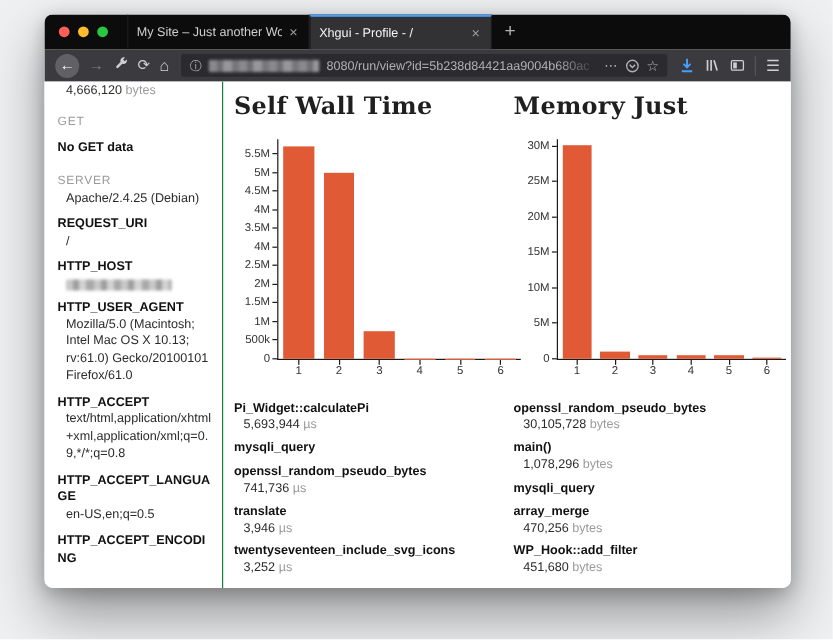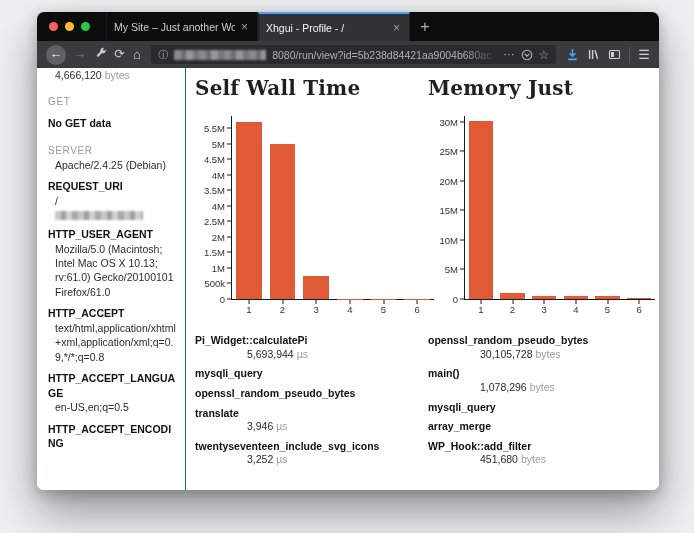--- a/index.html
+++ b/index.html
@@ -60,21 +60,21 @@
         border-left:1px solid #1a1a1a;border-bottom:1px solid #1a1a1a;}
   .ytick-mark{position:absolute;left:-5px;width:4px;height:1px;background:#1a1a1a;transform:translateY(-50%);}
   .ytick-label{position:absolute;right:calc(100% + 7px);transform:translateY(-50%);
                font-size:9.5px;color:#333;white-space:nowrap;}
   .bar{position:absolute;bottom:0;}
   .xtick-mark{position:absolute;bottom:-5px;width:1px;height:4px;background:#1a1a1a;transform:translateX(-50%);}
   .xtick-label{position:absolute;top:calc(100% + 5px);transform:translateX(-50%);font-size:9.5px;color:#333;}
   .fn-list{margin-top:12px;}
   .fn-name{font-weight:bold;font-size:10.5px;color:#111;line-height:1.3;margin-top:6px;overflow-wrap:anywhere;}
   .fn-list .fn-name:first-child{margin-top:0;}
-  .fn-value{padding-left:8px;font-size:10.5px;color:#2b2b2b;line-height:1.3;margin-left:44px;}
+  .fn-value{padding-left:8px;font-size:10.5px;color:#2b2b2b;line-height:1.3;}
 </style>
 </head>
 <body>
 
 <div class="stage">
   <div class="window">
 
     <div class="tabbar">
       <div class="traffic">
         <span class="tl" style="background:#ff5f57"></span>
@@ -146,20 +146,21 @@
           <span>4,666,120</span>
           <span class="unit"> </span><span class="unit">bytes</span>
         </div>
         <div id="sidebar-sections">
             <div class="section-header">GET</div>
             <div class="kv-key">No GET data</div>
             <div class="section-header">SERVER</div>
             <div class="kv-value">Apache/2.4.25 (Debian)</div>
             <div class="kv-key">REQUEST_URI</div>
             <div class="kv-value">/</div>
+            <div class="kv-key">HTTP_HOST</div>
             <div class="kv-value">
               <div class="chip chip-host" style="display: block;"></div>
             </div>
             <div class="kv-key">HTTP_USER_AGENT</div>
             <div class="kv-value">Mozilla/5.0 (Macintosh; Intel Mac OS X 10.13; rv:61.0) Gecko/20100101 Firefox/61.0</div>
             <div class="kv-key">HTTP_ACCEPT</div>
             <div class="kv-value">text/html,application/xhtml+xml,application/xml;q=0.9,*/*;q=0.8</div>
             <div class="kv-key">HTTP_ACCEPT_LANGUAGE</div>
             <div class="kv-value">en-US,en;q=0.5</div>
             <div class="kv-key">HTTP_ACCEPT_ENCODING</div>
@@ -213,20 +214,21 @@
                   <div class="bar" style="left: 85.3333%; width: 12.6667%; height: 0.054644%; background: rgb(223, 90, 53);"></div>
                   <div class="xtick-mark" style="left: 91.6667%;"></div>
                   <div class="xtick-label" style="left: 91.6667%;">6</div>
                 </div>
               </div>
               <div class="fn-list">
                 <div class="fn-name">Pi_Widget::calculatePi</div>
                 <div class="fn-value"><span>5,693,944</span><span class="unit"> µs</span></div>
                 <div class="fn-name">mysqli_query</div>
                 <div class="fn-name">openssl_random_pseudo_bytes</div>
+                <div class="fn-value"><span>741,736</span><span class="unit"> µs</span></div>
                 <div class="fn-name">translate</div>
                 <div class="fn-value"><span>3,946</span><span class="unit"> µs</span></div>
                 <div class="fn-name">twentyseventeen_include_svg_icons</div>
                 <div class="fn-value"><span>3,252</span><span class="unit"> µs</span></div>
               </div>
             </div>
             <div class="col col-right">
               <div class="chart-title">Memory Just</div>
               <div class="chart">
                 <div class="plot">
@@ -264,20 +266,21 @@
                   <div class="xtick-label" style="left: 91.6667%;">6</div>
                 </div>
               </div>
               <div class="fn-list">
                 <div class="fn-name">openssl_random_pseudo_bytes</div>
                 <div class="fn-value"><span>30,105,728</span><span class="unit"> bytes</span></div>
                 <div class="fn-name">main()</div>
                 <div class="fn-value"><span>1,078,296</span><span class="unit"> bytes</span></div>
                 <div class="fn-name">mysqli_query</div>
                 <div class="fn-name">array_merge</div>
+                <div class="fn-value"><span>470,256</span><span class="unit"> bytes</span></div>
                 <div class="fn-name">WP_Hook::add_filter</div>
                 <div class="fn-value"><span>451,680</span><span class="unit"> bytes</span></div>
               </div>
             </div>
           </div>
       </main>
     </div>
 
   </div>
 </div>

